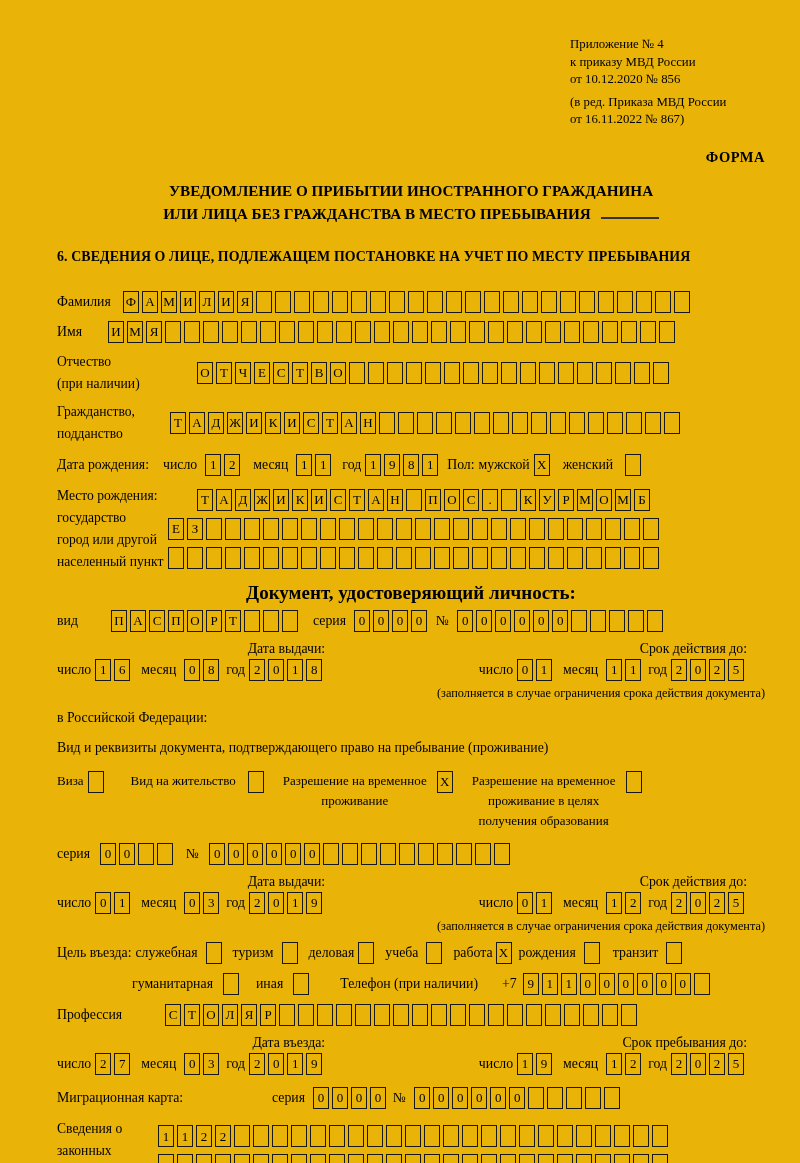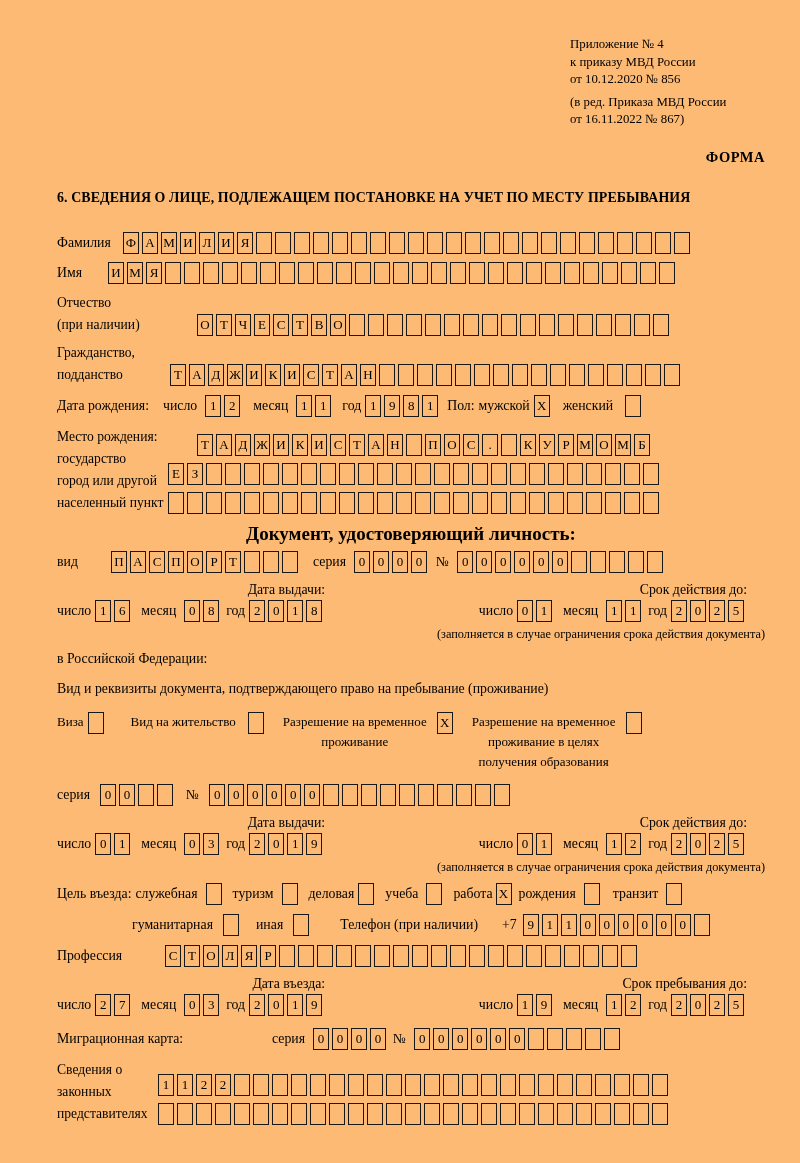--- a/index.html
+++ b/index.html
@@ -1,26 +1,26 @@
 <!DOCTYPE html>
 <html><head>
 <meta charset="utf-8">
 <style>
   *{box-sizing:border-box;margin:0;padding:0}
   html,body{background:#ffffff}
-  .page{width:800px;height:1163px;background:#fdba74;color:#000;
+  .page{width:800px;height:1163px;background:#eab308;color:#000;
         font-family:"Liberation Serif","DejaVu Serif",serif;
         padding:36px 35px 0 57px;overflow:hidden;position:relative}
   .appendix{margin-left:auto;width:195px;font-size:12.8px;line-height:17.5px}
   .appendix .gap{margin-top:5px}
   .forma{text-align:right;font-weight:bold;font-size:14.5px;margin-top:20px;letter-spacing:.5px}
   .title{text-align:center;font-weight:bold;font-size:15.2px;line-height:23px;margin-top:13px}
   .blank{display:inline-block;width:58px;border-bottom:2.2px solid #333;margin-left:10px;height:14px}
   .sect{font-weight:bold;font-size:13.9px;margin-top:24px;white-space:nowrap;letter-spacing:.1px}
-  .row{display:flex;align-items:flex-end}
+  .row{display:flex;align-items:center}
   .ai-c{align-items:center}
   .lbl{font-size:13.8px;white-space:nowrap;line-height:22px}
   .lblcol{font-size:13.6px;line-height:22px;white-space:nowrap}
   .cells{display:flex;flex-wrap:nowrap}
   .cell{flex:0 0 auto;width:16px;height:22px;border:1.6px solid #181818;margin-right:3px;
         display:flex;align-items:center;justify-content:center;font-size:13px;line-height:1}
   .stack .cells{margin-top:0}
   .stack .cells + .cells{margin-top:7px}
   .dochead{font-weight:bold;font-size:19px;text-align:center;margin-top:9px}
   .dates{display:flex;margin-top:9px}
@@ -49,20 +49,24 @@
   <div class="appendix">
     <div>Приложение № 4</div>
     <div>к приказу МВД России</div>
     <div>от 10.12.2020 № 856</div>
     <div class="gap">(в ред. Приказа МВД России</div>
     <div>от 16.11.2022 № 867)</div>
   </div>
 
   <div class="forma">ФОРМА</div>
 
+  <div class="title">
+    <div>УВЕДОМЛЕНИЕ О ПРИБЫТИИ ИНОСТРАННОГО ГРАЖДАНИНА</div>
+    <div><span>ИЛИ ЛИЦА БЕЗ ГРАЖДАНСТВА В МЕСТО ПРЕБЫВАНИЯ</span><span class="blank"></span></div>
+  </div>
 
   <div class="sect">6. СВЕДЕНИЯ О ЛИЦЕ, ПОДЛЕЖАЩЕМ ПОСТАНОВКЕ НА УЧЕТ ПО МЕСТУ ПРЕБЫВАНИЯ</div>
 
   <div class="row mt26">
     <div class="lbl w66">Фамилия</div>
     <div class="cells">
         <div class="cell">Ф</div>
         <div class="cell">А</div>
         <div class="cell">М</div>
         <div class="cell">И</div>

